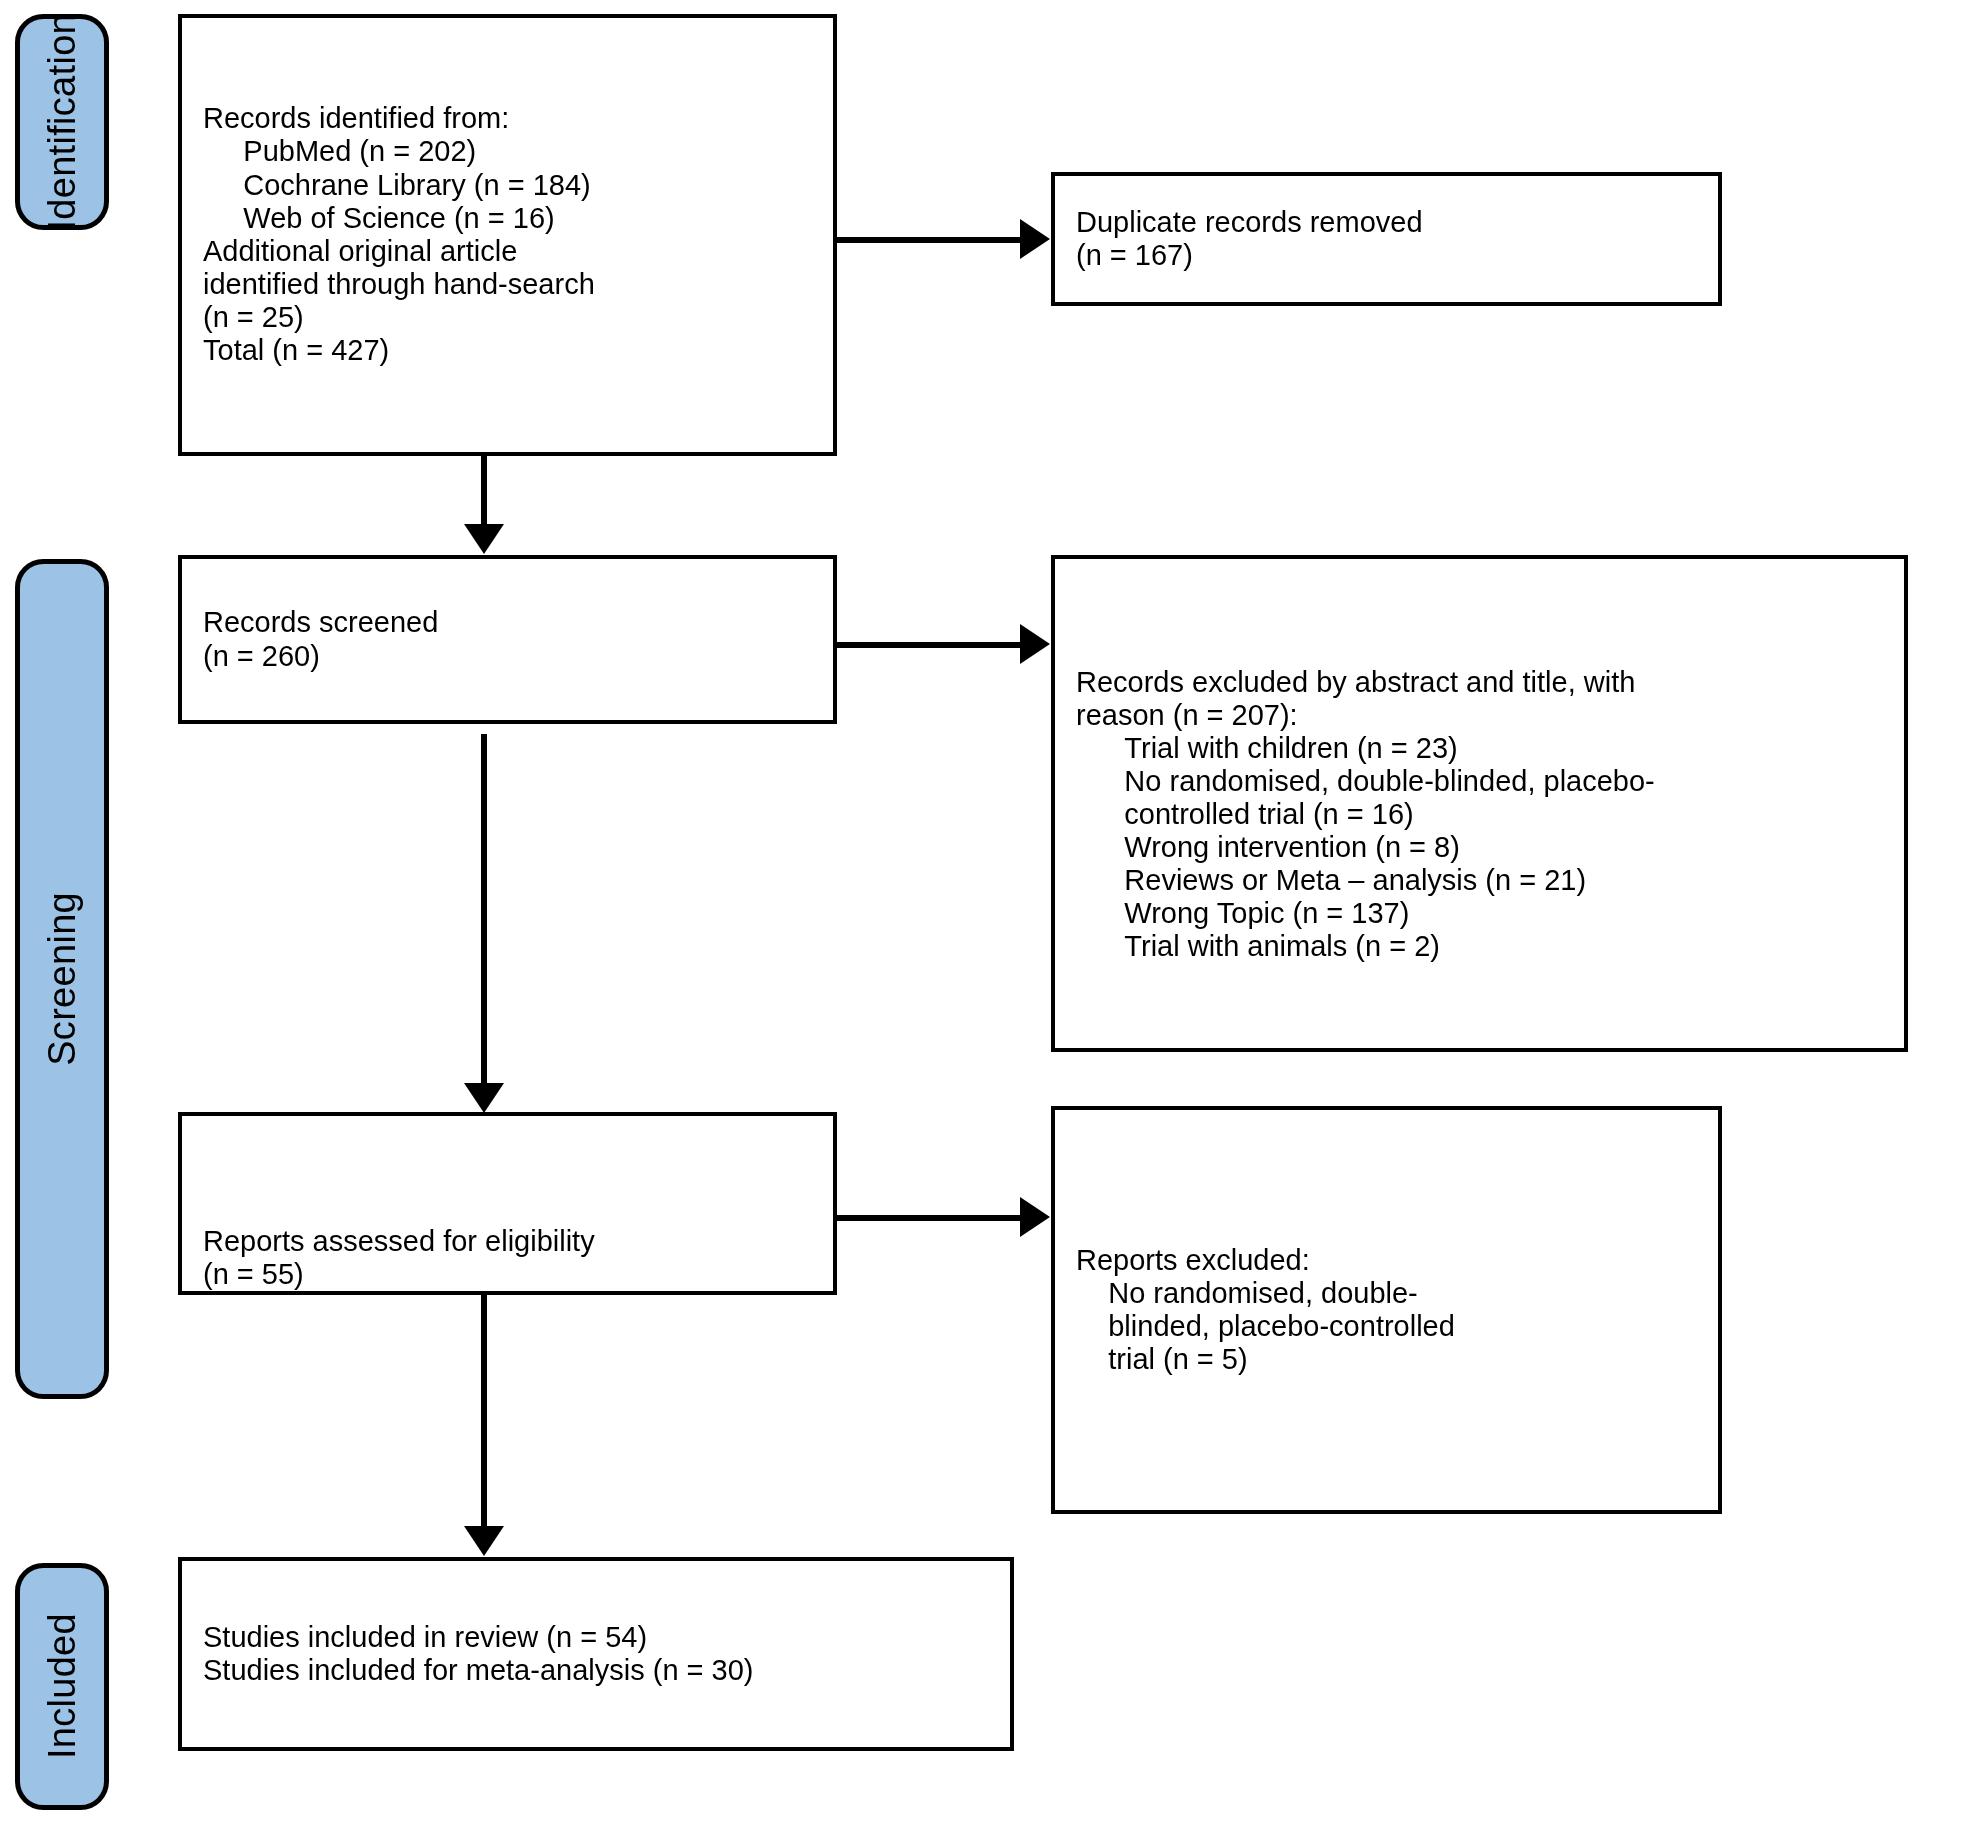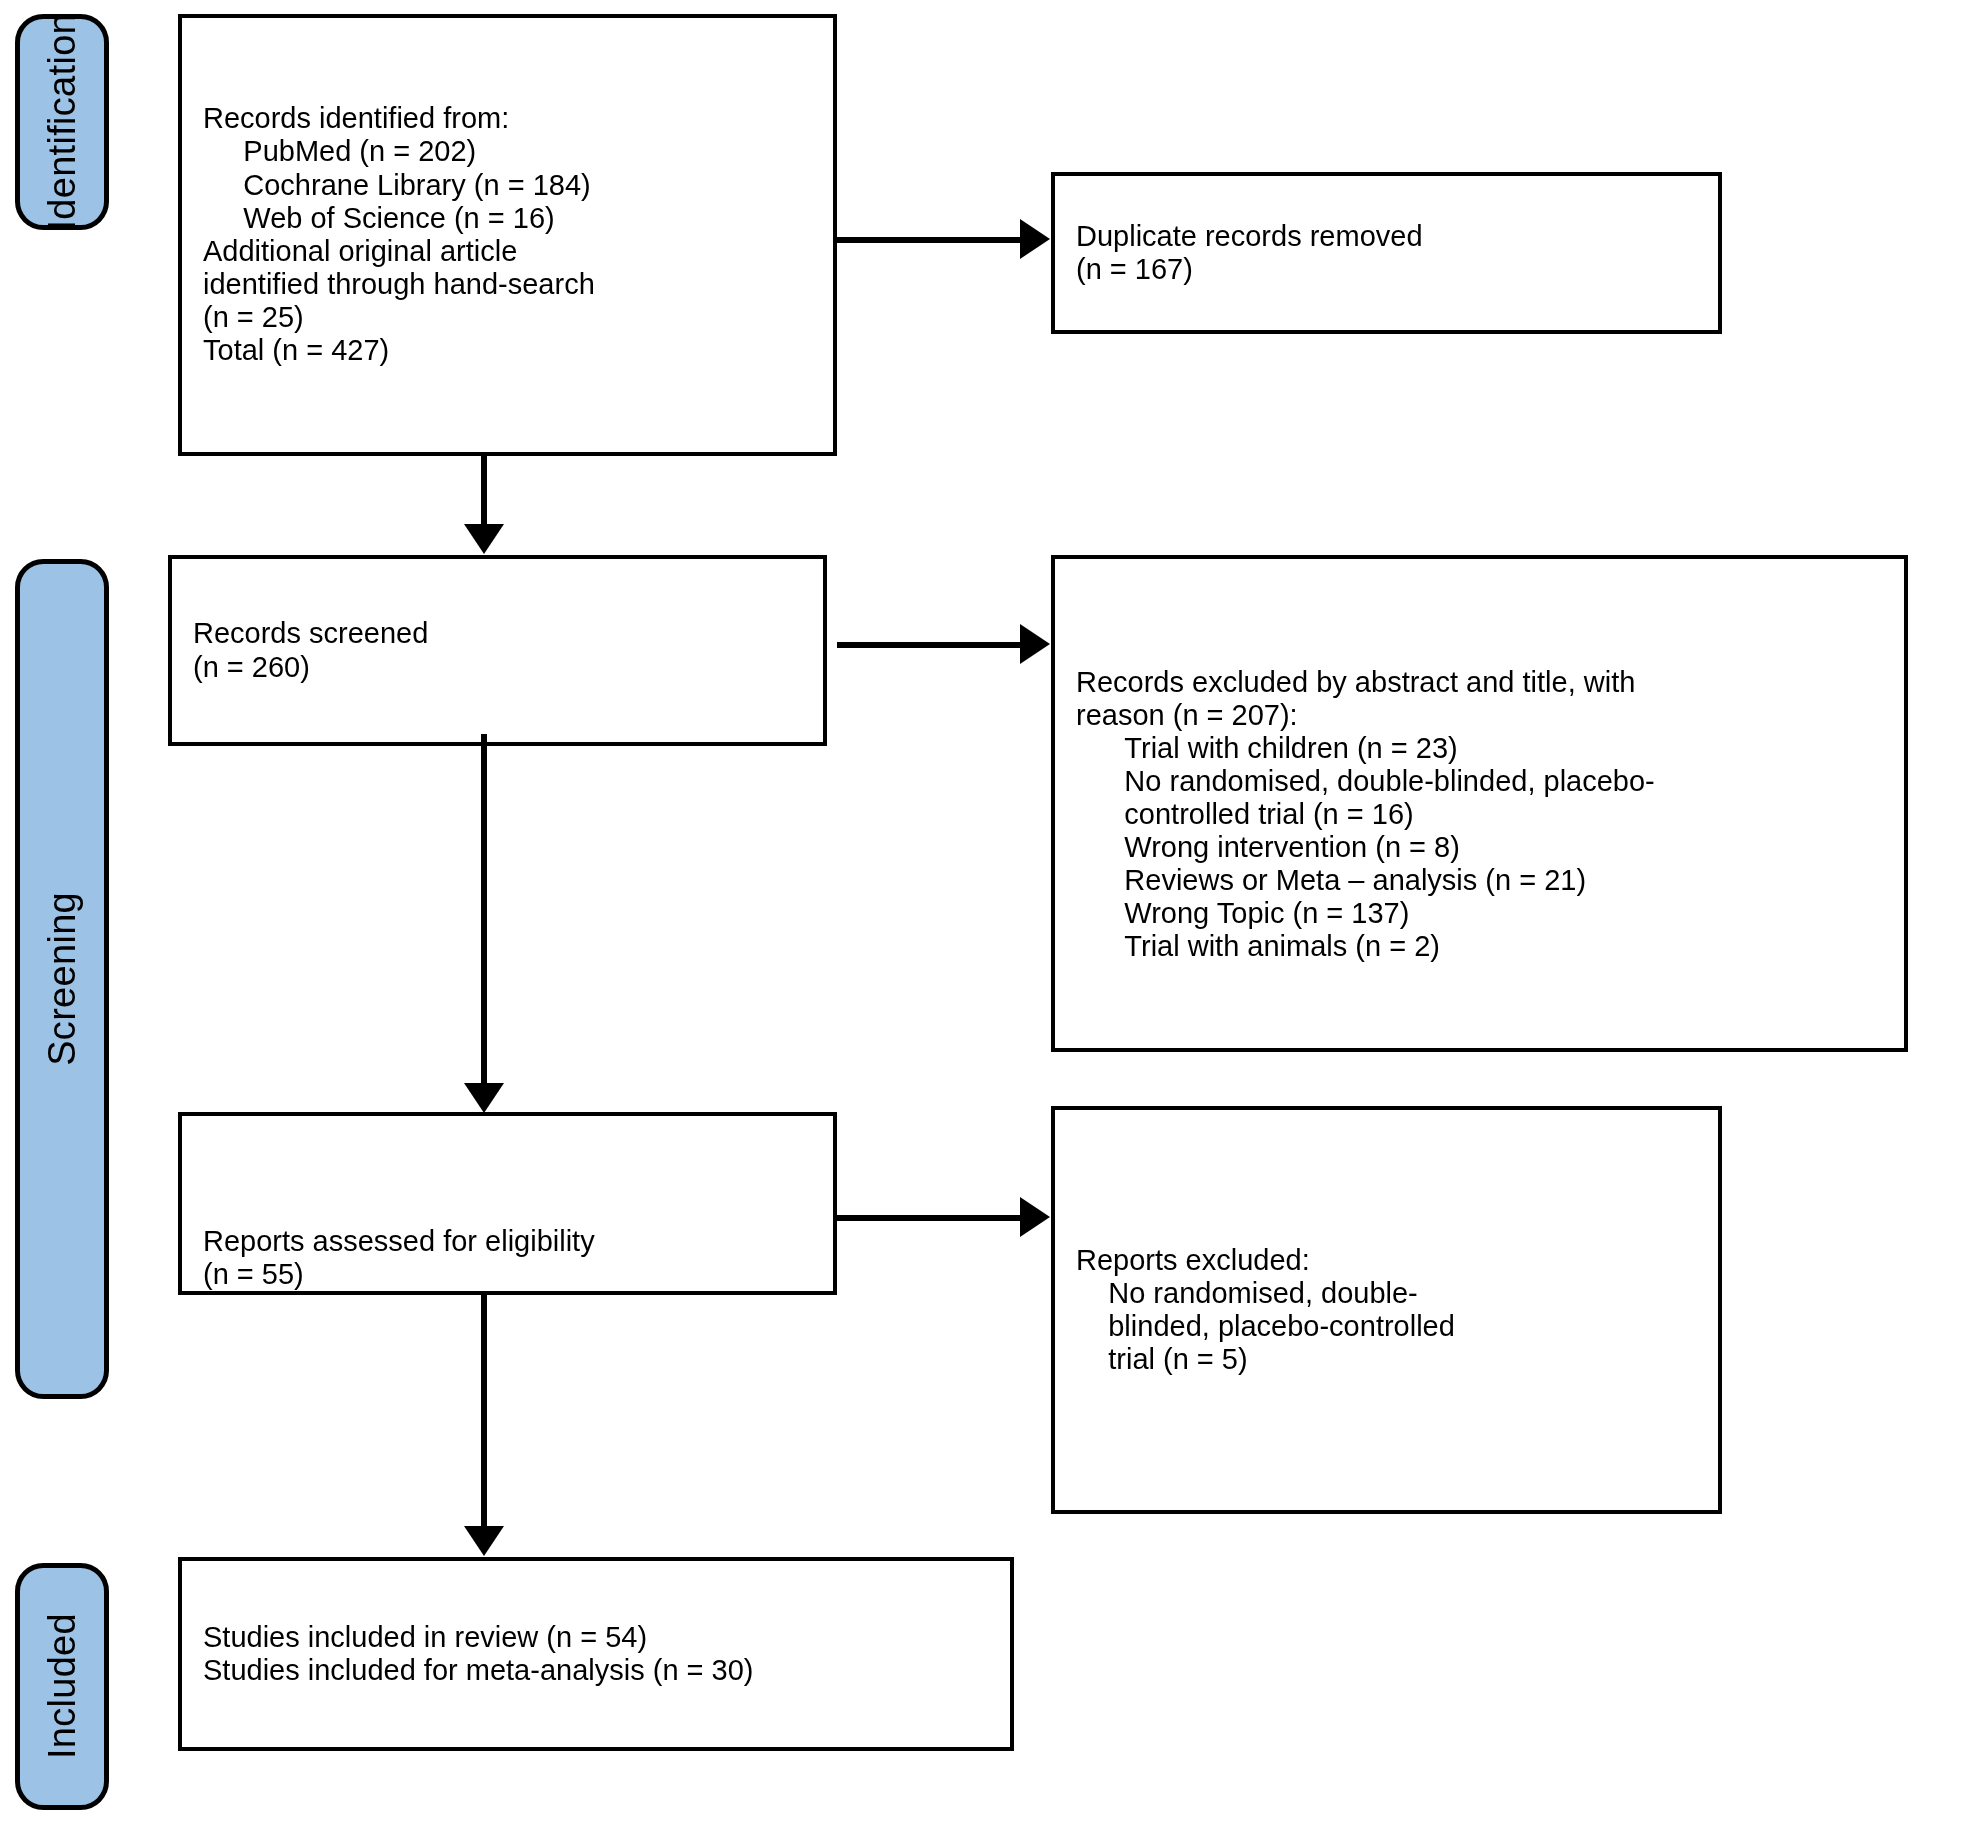--- a/index.html
+++ b/index.html
@@ -104,29 +104,29 @@
      Web of Science (n = 16)
 Additional original article
 identified through hand-search
 (n = 25)
 Total (n = 427)</div>
   </div>
 
   <div class="conn h" style="left:837px; top:237px; width:185px;"></div>
   <div class="arrow-right" style="left:1020px; top:219px;"></div>
 
-  <div class="flow-box" style="left:1051px; top:172px; width:671px; height:162px;">
+  <div class="flow-box" style="left:1051px; top:172px; width:671px; height:134px;">
     <div class="box-text">Duplicate records removed
 (n = 167)</div>
   </div>
 
   <div class="conn v" style="left:481px; top:456px; width:5.6px; height:69px;"></div>
   <div class="arrow-down" style="left:464px; top:524px;"></div>
 
-  <div class="flow-box" style="left:168px; top:555px; width:659px; height:191px;">
+  <div class="flow-box" style="left:178px; top:555px; width:659px; height:169px;">
     <div class="box-text">Records screened
 (n = 260)</div>
   </div>
 
   <div class="conn h" style="left:837px; top:642px; width:185px;"></div>
   <div class="arrow-right" style="left:1020px; top:624px;"></div>
 
   <div class="flow-box v-top" style="left:1051px; top:555px; width:857px; height:497px; justify-content:center; padding-top:22px;">
     <div class="box-text">Records excluded by abstract and title, with
 reason (n = 207):

